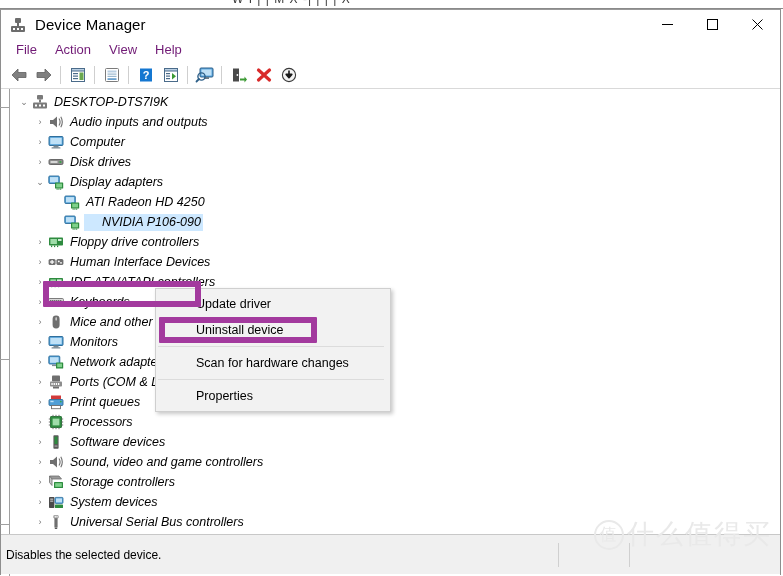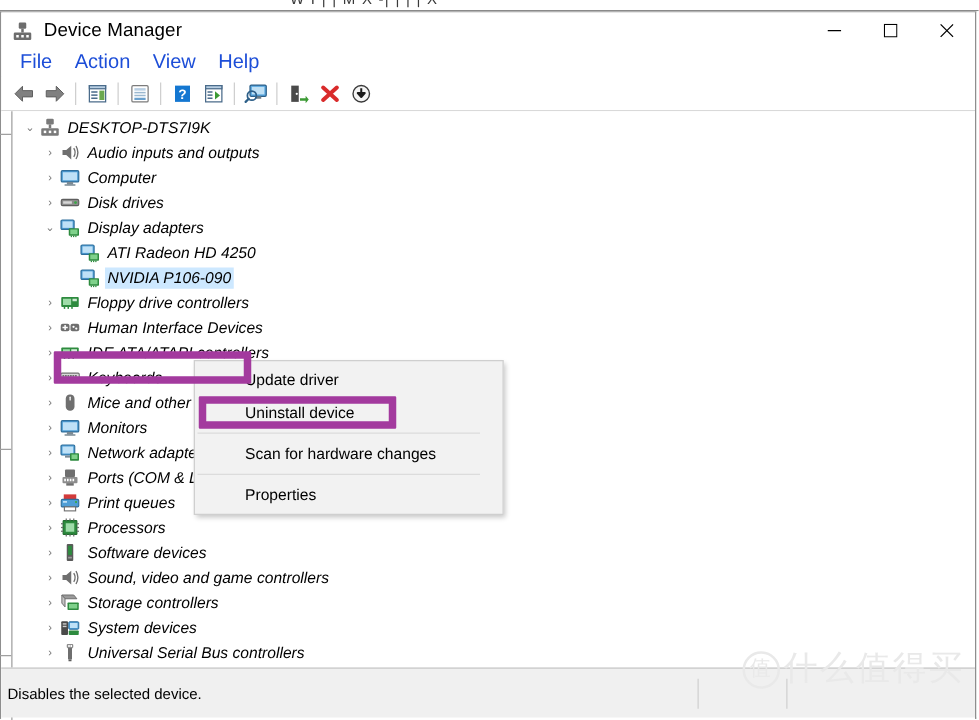--- a/index.html
+++ b/index.html
@@ -89,22 +89,22 @@
 
   
   #menubar {
     height: 22px;
     display: flex;
     align-items: center;
     padding-left: 6px;
     background: #ffffff;
   }
   .mbitem {
-    font-size: 16px;
-    color: #1d4ed8;
+    font-size: 13px;
+    color: #701a75;
     padding: 2px 9px 3px 9px;
     cursor: default;
   }
 
   
   #toolbar {
     height: 27px;
     display: flex;
     align-items: center;
     background: #ffffff;
@@ -183,34 +183,34 @@
 
   
   .lvl0 { padding-left: 6px; }
   .lvl1 { padding-left: 22px; }
   .lvl2 { padding-left: 38px; }
   .lvl2 .chev { visibility: hidden; }
 
   
   .node.selected .nlabel {
     background: #cde8ff;
-    padding: 1px 2px 2px 2px;
+    padding: 1px 2px 2px 18px;
     margin: -1px -2px -2px -2px;
   }
 
   
   #ctxmenu {
     position: absolute;
     left: 154px;
     top: 199px;
     width: 230px;
     background: #f2f2f2;
     border: 1px solid #cfcfcf;
     box-shadow: 2px 2px 4px rgba(0,0,0,0.22);
-    padding: 2px 16px 2px 0;
+    padding: 2px 4px 2px 0;
     z-index: 30;
     font-size: 12.5px;
     color: #000000;
   }
   .ctxitem {
     height: 26px;
     display: flex;
     align-items: center;
     padding-left: 40px;
     cursor: default;

